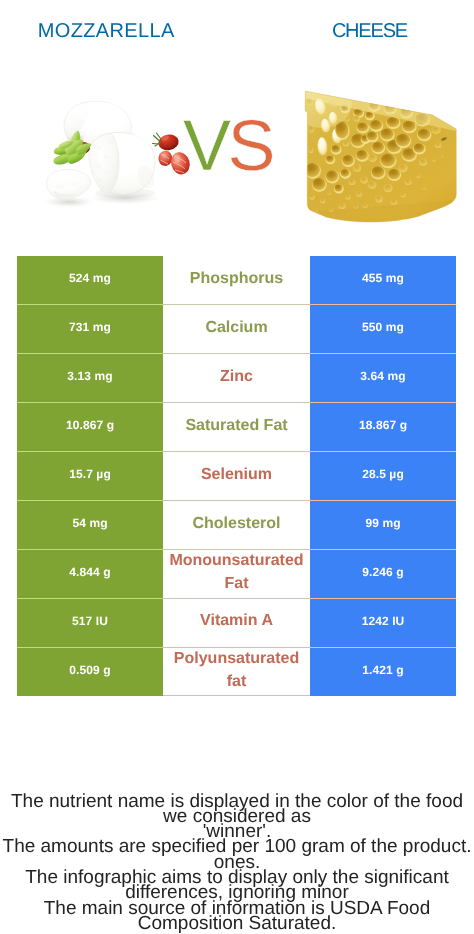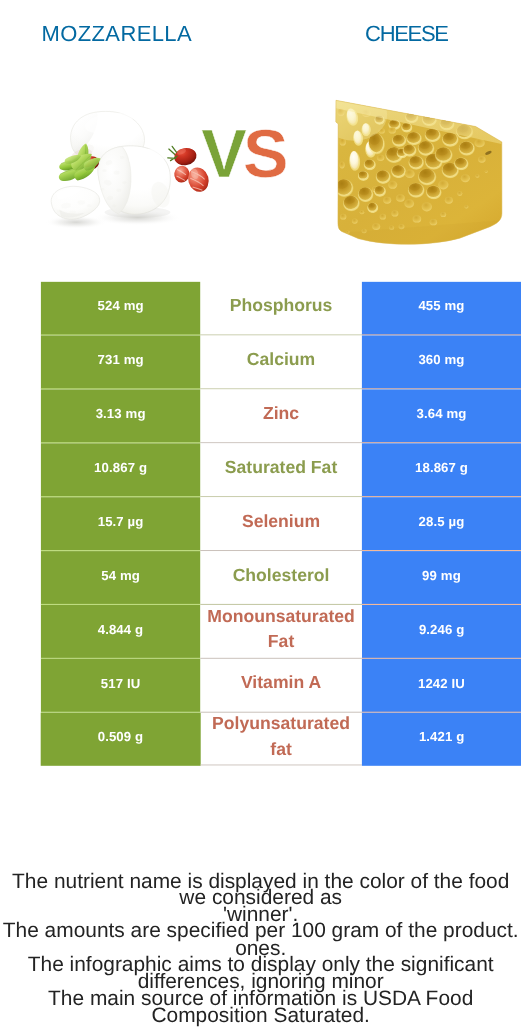--- a/index.html
+++ b/index.html
@@ -22,34 +22,34 @@
     font-family:"Liberation Sans", sans-serif;
     font-size:20px; font-weight:400;
     color:#0369a1; text-align:center; white-space:nowrap;
   }
   .title-left  { left:1px;   top:19.5px; width:210px; letter-spacing:0.35px; text-indent:0.35px; }
   .title-right { left:299px; top:19.5px; width:142px; letter-spacing:-1.2px; text-indent:-1.2px; }
 
   .vs {
     position:absolute; left:183px; top:110px;
     font-family:"Liberation Sans", sans-serif;
-    font-size:62px; font-weight:700; line-height:1; letter-spacing:-3.5px;
+    font-size:72px; font-weight:400; line-height:1; letter-spacing:-3.5px;
     -webkit-text-stroke:0.45px #ffffff;
     z-index:5;
   }
   .vs .v { color:#7AA338; }
   .vs .s { color:#E06B43; }
 
   .photo { position:absolute; }
   .photo-left  { left:33px;  top:84px; }
   .photo-right { left:296px; top:84px; }
 
   
   .table { position:absolute; left:0; top:256px; width:474px; }
-  .row { display:flex; height:48.95px;padding-left:20px; }
+  .row { display:flex; height:48.95px; }
   .cell-left, .cell-right {
     width:146px; box-sizing:border-box;
     display:flex; align-items:center; justify-content:center;
     color:#ffffff; font-size:12px; font-weight:bold; letter-spacing:0.1px;
     padding-bottom:3px;
   }
   .cell-left  { margin-left:17px; background:#7FA434; }
   .cell-right { background:#3b82f6; }
   .cell-mid {
     width:147px; box-sizing:border-box;
@@ -451,21 +451,21 @@
 
   <div class="table">
       <div class="row">
         <div class="cell-left">524 mg</div>
         <div class="cell-mid" style="color: rgb(139, 156, 78); border-bottom-color: rgb(198, 202, 168);">Phosphorus</div>
         <div class="cell-right">455 mg</div>
       </div>
       <div class="row">
         <div class="cell-left">731 mg</div>
         <div class="cell-mid" style="color: rgb(139, 156, 78); border-bottom-color: rgb(198, 202, 168);">Calcium</div>
-        <div class="cell-right">360 mg</div>
+        <div class="cell-right">550 mg</div>
       </div>
       <div class="row">
         <div class="cell-left">3.13 mg</div>
         <div class="cell-mid" style="color: rgb(193, 106, 85); border-bottom-color: rgb(203, 194, 188);">Zinc</div>
         <div class="cell-right">3.64 mg</div>
       </div>
       <div class="row">
         <div class="cell-left">10.867 g</div>
         <div class="cell-mid" style="color: rgb(139, 156, 78); border-bottom-color: rgb(198, 202, 168);">Saturated Fat</div>
         <div class="cell-right">18.867 g</div>

